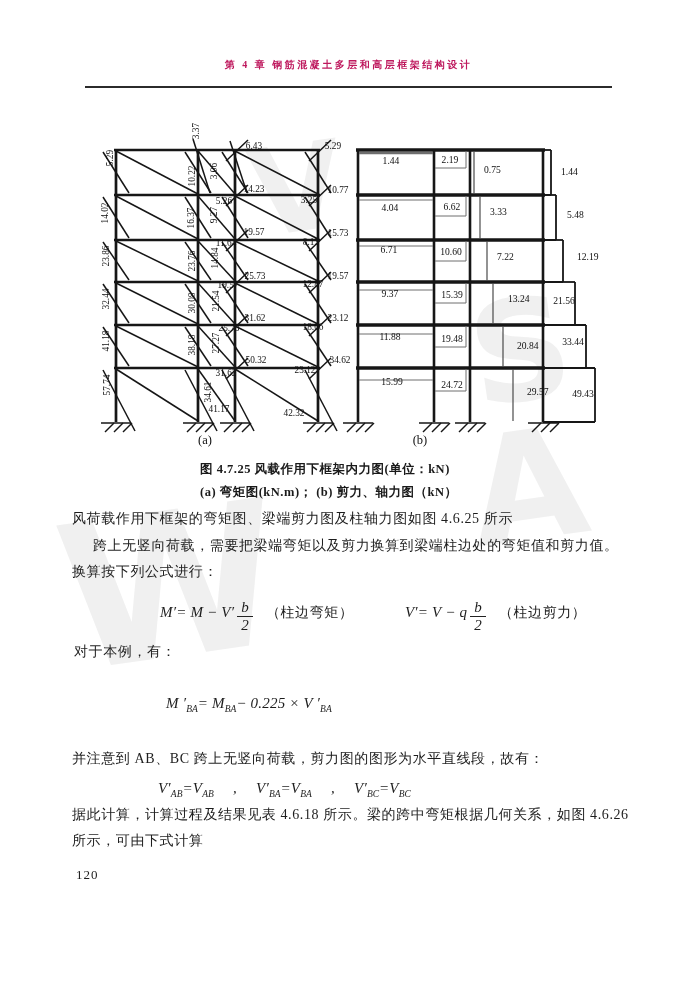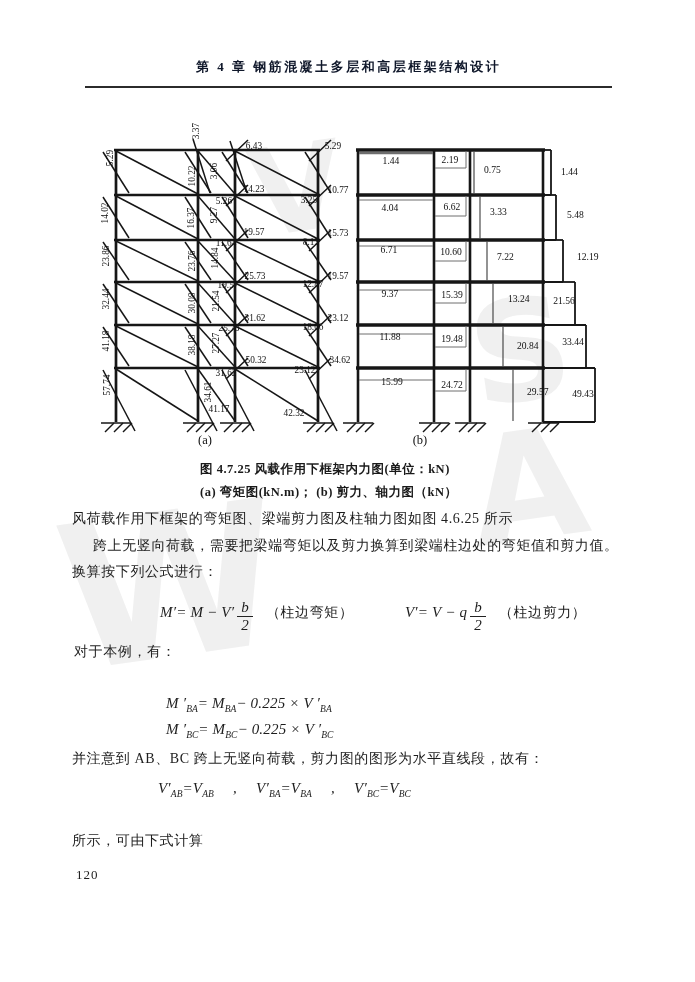--- a/index.html
+++ b/index.html
@@ -1,20 +1,20 @@
 <!DOCTYPE html>
 <html><head>
 <meta charset="utf-8">
 <style>
   html,body{margin:0;padding:0;background:#888;}
   .page{position:relative;width:695px;height:982px;background:#fff;margin:0 auto;
         font-family:"Liberation Serif",serif;color:#1d1d1d;overflow:hidden;}
   .abs{position:absolute;white-space:nowrap;}
-  .hdr{top:58px;left:85px;width:527px;text-align:center;font-size:13px;font-weight:600;
-       letter-spacing:2.5px;color:#0f172a;}
+  .hdr{top:58px;left:85px;width:527px;text-align:center;font-size:10px;font-weight:600;
+       letter-spacing:2.5px;color:#be185d;}
   .hrule{top:86px;left:85px;width:527px;height:2px;background:#2b2b2b;}
   .cap{font-weight:700;font-size:12.5px;letter-spacing:0.5px;color:#1a1a1a;}
   .bl{font-size:14px;letter-spacing:0.6px;}
   .math{font-style:italic;font-size:15px;letter-spacing:0.2px;margin-left:48px;}
   .math sub{font-size:9.5px;letter-spacing:0;}
   .note{font-style:normal;font-size:14px;letter-spacing:0.6px;margin-left:10px;}
   .frac{display:inline-block;vertical-align:-0.85em;text-align:center;margin:0 3px;line-height:1;}
   .frac .n{display:block;border-bottom:1.2px solid #222;padding:0 4px 1px;}
   .frac .d{display:block;padding-top:1px;}
   .pageno{font-size:13px;letter-spacing:1px;}
@@ -272,19 +272,19 @@
 
   <div class="abs math layer" style="top:600px;left:112px;">
     <span>M′= M − V′<span class="frac"><span class="n">b</span><span class="d">2</span></span></span><span class="note">（柱边弯矩）</span>
   </div>
   <div class="abs math layer" style="top:600px;left:357px;">
     <span>V′= V − q<span class="frac"><span class="n">b</span><span class="d">2</span></span></span><span class="note">（柱边剪力）</span>
   </div>
 
   <div class="abs bl layer" style="top:643px;left:74px;">对于本例，有：</div>
   <div class="abs math layer" style="top:695px;left:118px;">M ′<sub>BA</sub>= M<sub>BA</sub>− 0.225 × V ′<sub>BA</sub></div>
-  <div class="abs math layer" style="top:721px;left:118px;">M ′<sub>BC</sub>= M<sub>BC</sub>− 0.225 × V ′<sub>BC</sub></div>
   <div class="abs math layer" style="top:779px;left:110px;">V′<sub>AB</sub>=V<sub>AB</sub>　 ,　 V′<sub>BA</sub>=V<sub>BA</sub>　 ,　 V′<sub>BC</sub>=V<sub>BC</sub></div>
   <div class="abs bl layer" style="top:750px;left:72px;">并注意到 AB、BC 跨上无竖向荷载，剪力图的图形为水平直线段，故有：</div>
+  <div class="abs bl layer" style="top:806px;left:72px;">据此计算，计算过程及结果见表 4.6.18 所示。梁的跨中弯矩根据几何关系，如图 4.6.26</div>
   <div class="abs bl layer" style="top:832px;left:72px;text-align:right;">所示，可由下式计算</div>
 
   <div class="abs pageno layer" style="top:867px;left:76px;">120</div>
 </div>
 
 </body></html>

